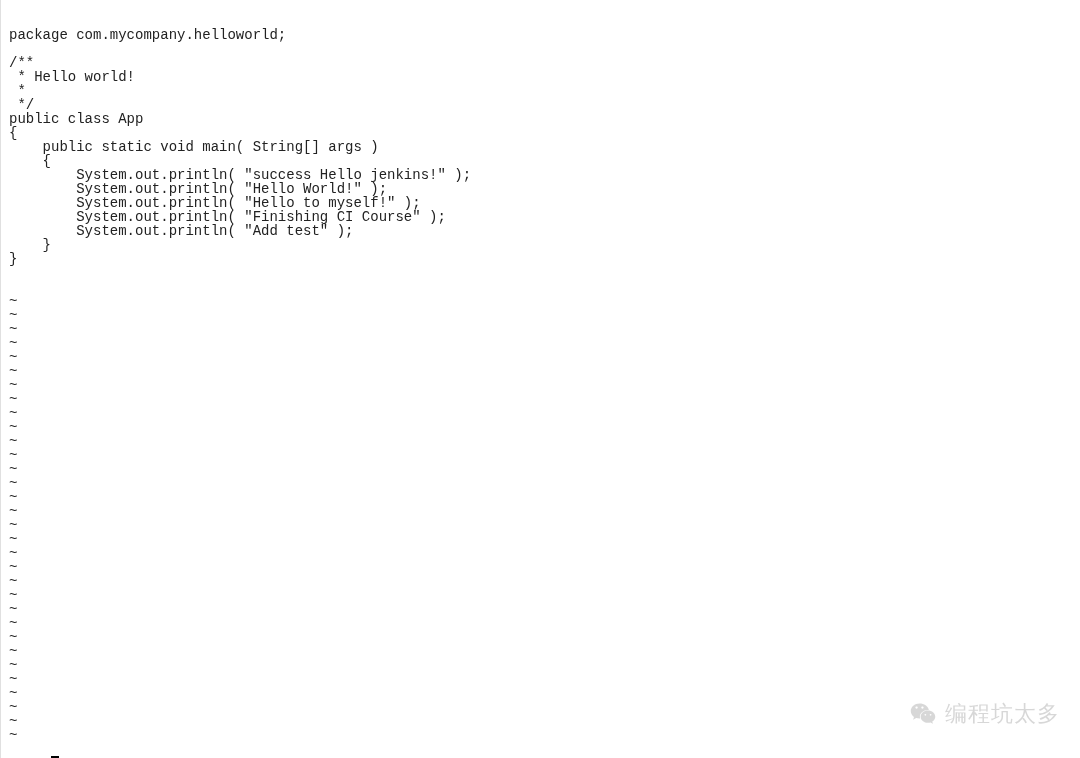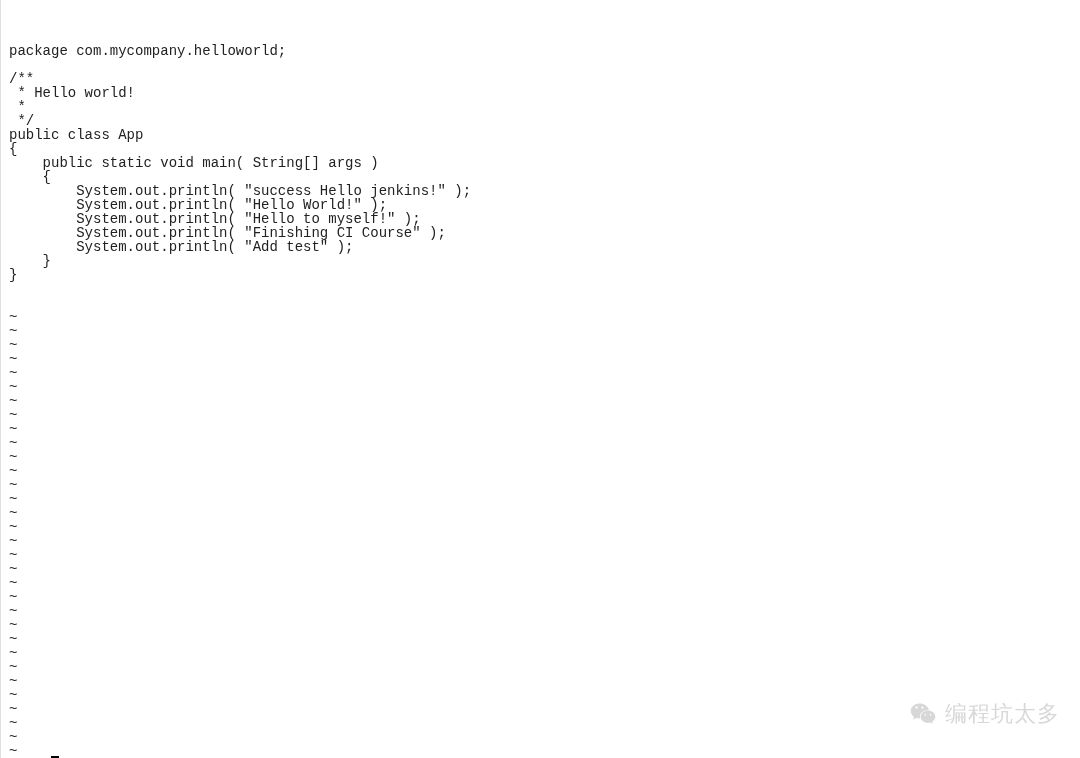--- a/index.html
+++ b/index.html
@@ -18,21 +18,20 @@
       overflow: hidden;
       position: relative;
       border-left: 1px solid #e0e0e0;
     }
     .editor-area {
       padding: 0 0 0 8px;
       width: 100%;
       height: calc(100% - 20px);
       overflow: hidden;
       white-space: pre;
-      margin-top: 16px;
     }
     .code-line {
       height: 14px;
       line-height: 14px;
       white-space: pre;
       font-family: inherit;
     }
     .tilde-line {
       height: 14px;
       line-height: 14px;

